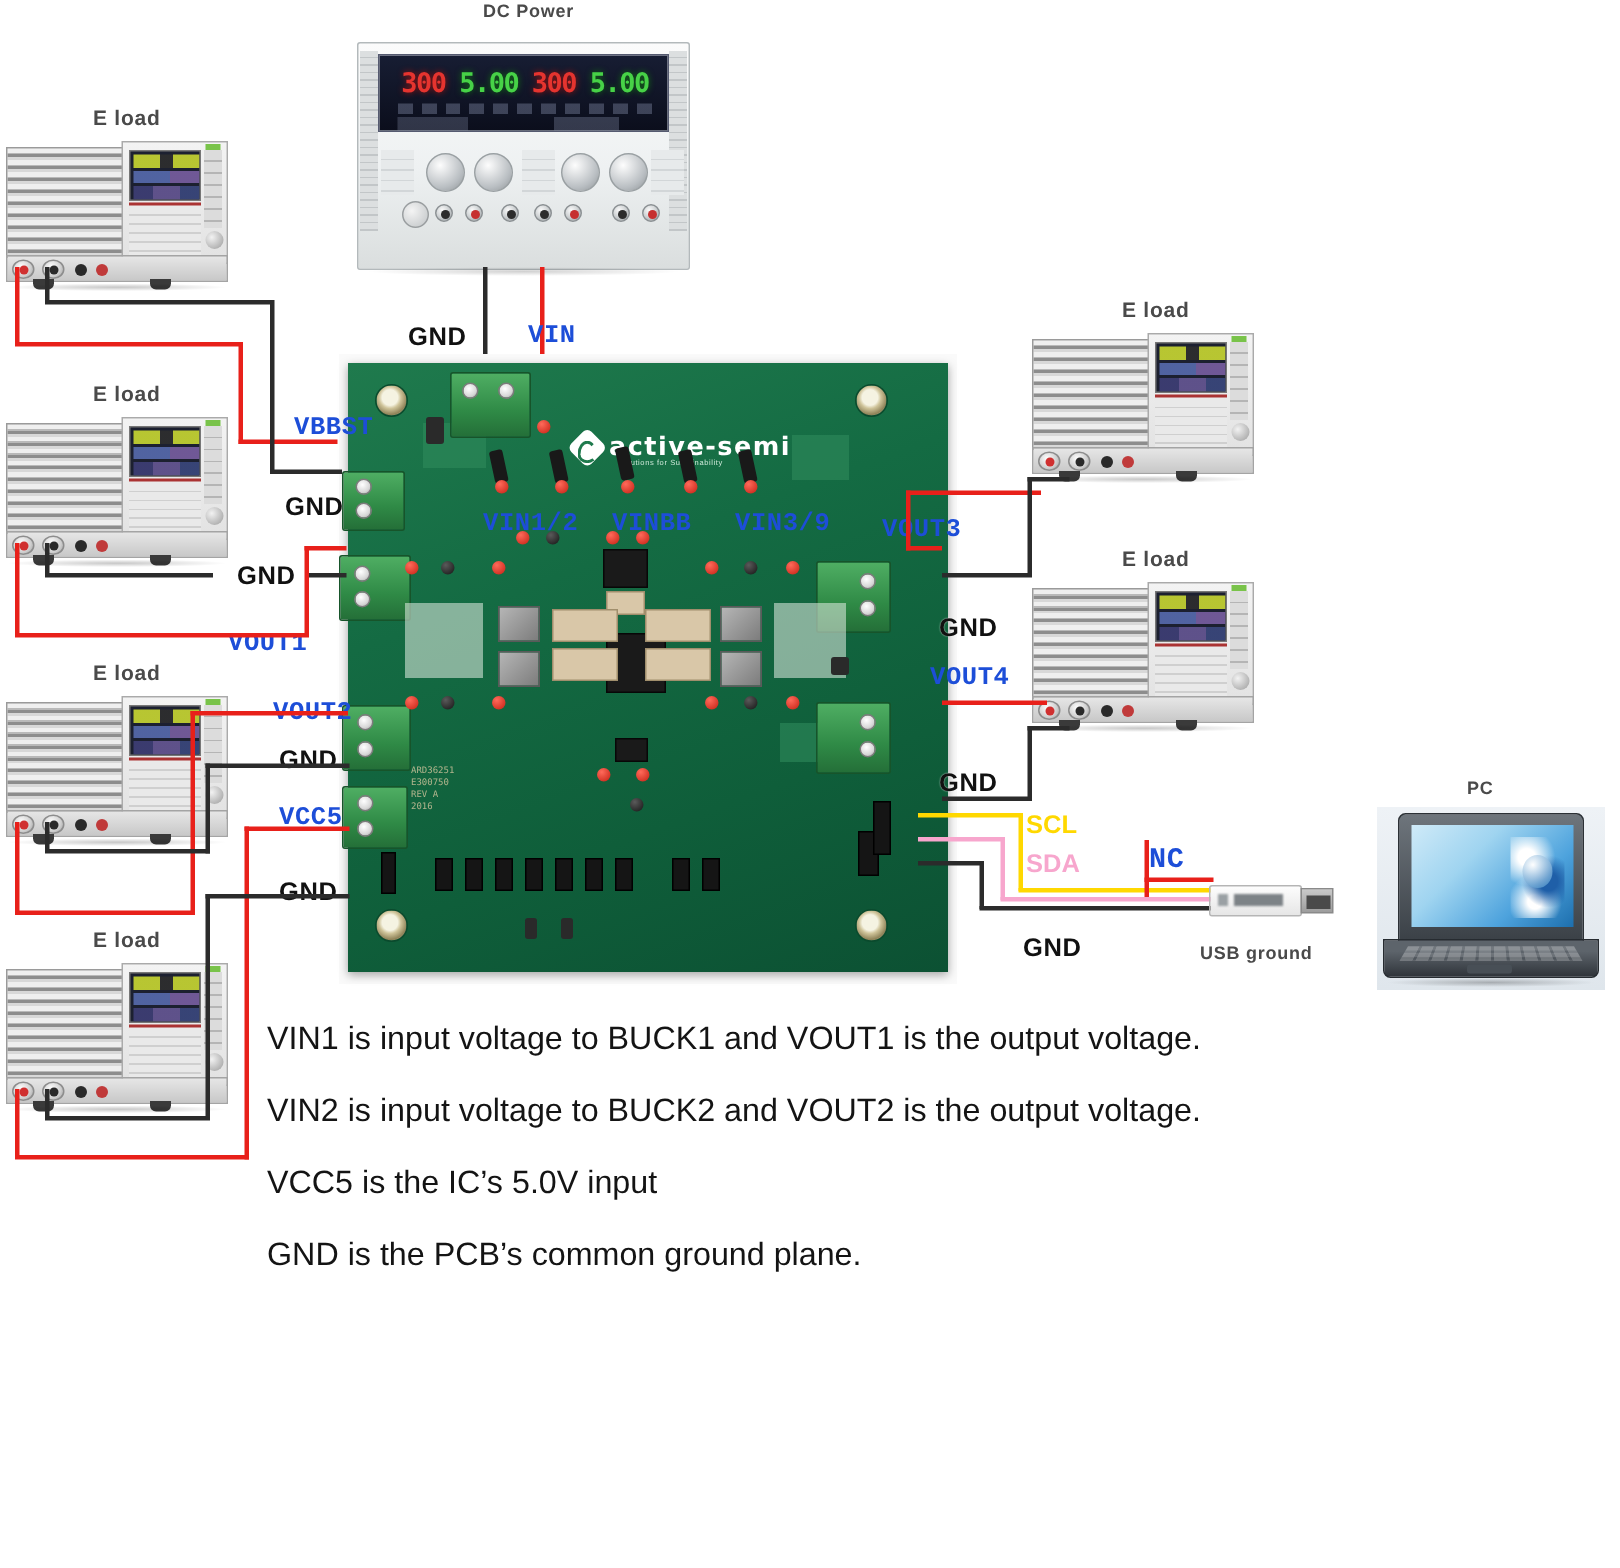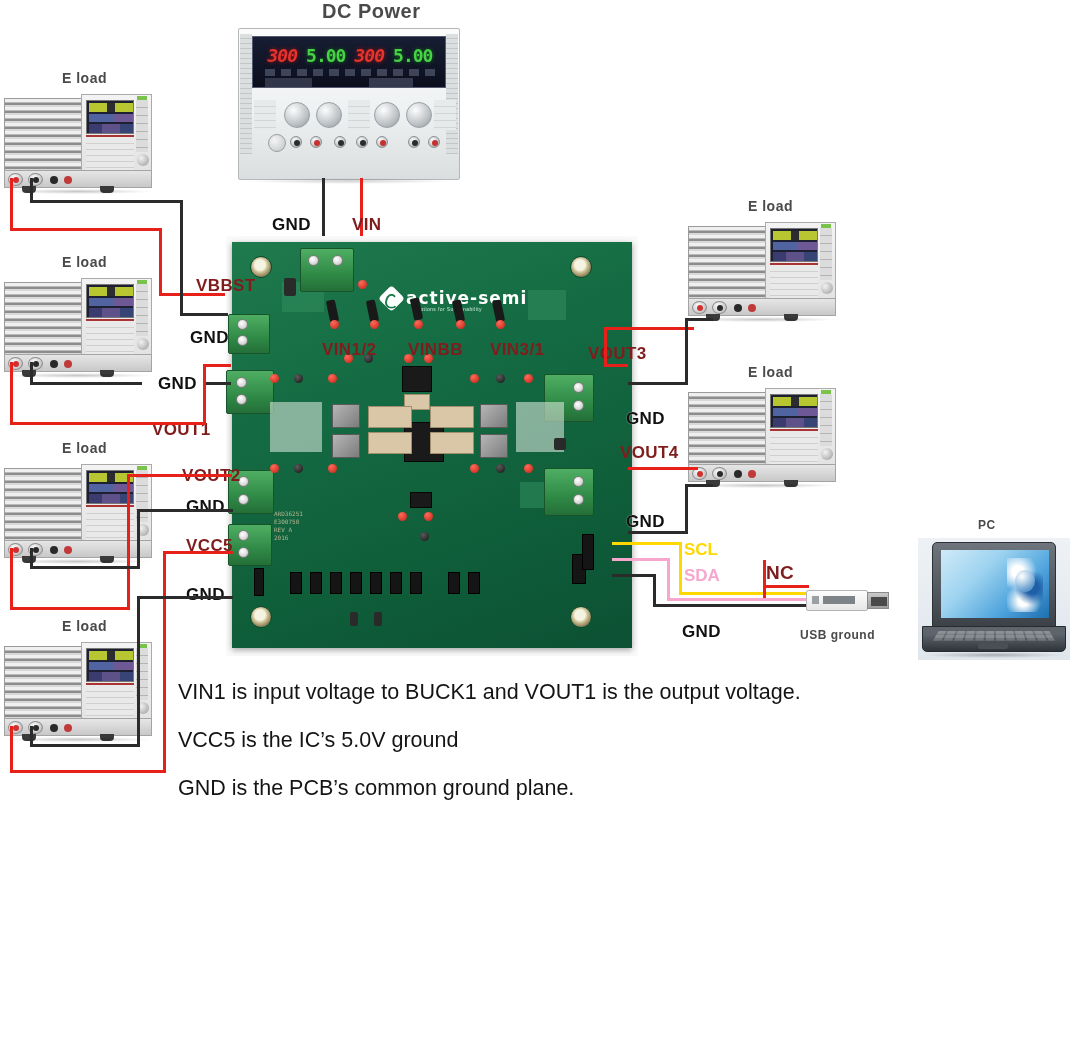--- a/index.html
+++ b/index.html
@@ -21,24 +21,25 @@
     font-weight: bold;
     color: #111111;
     font-size: 17px;
     letter-spacing: .4px;
     white-space: nowrap;
     text-shadow: 0 0 1px rgba(255,255,255,.9);
   }
   .lbl-red {
     position: absolute;
     font-weight: bold;
-    color: #7f1d1d;
+    color: #1d4ed8;
     font-size: 17px;
     letter-spacing: .4px;
     white-space: nowrap;
+    font-family: Liberation Mono, monospace;
   }
   .lbl-yellow { position:absolute; font-weight:bold; color:#ffd800; font-size:17px; white-space:nowrap; }
   .lbl-pink   { position:absolute; font-weight:bold; color:#f7a6cd; font-size:17px; white-space:nowrap; }
   .lbl-dev {
     position: absolute;
     color: #4a4a4a;
     font-size: 14px;
     font-weight: bold;
     letter-spacing: .5px;
     white-space: nowrap;
@@ -124,21 +125,21 @@
     background: repeating-linear-gradient(to bottom,#dcdfe0 0 4px,#c2c6c8 4px 5px); }
   #dcpsu .display {
     position:absolute; left:14px; top:16px; width:194px; height:52px;
     background: linear-gradient(to bottom,#171d33,#0b0e1c);
     border:1px solid #555a70;
   }
   #dcpsu .digits { position:absolute; left:10px; top:7px; width:174px; height:22px;
     display:flex; justify-content:space-around; align-items:center; }
   #dcpsu .dgt { font-family:"DejaVu Sans Mono", monospace; font-weight:bold; font-size:18px;
     letter-spacing:-1px; filter: blur(.4px); }
-  #dcpsu .dgt.v { color:#e5342f; text-shadow:0 0 4px #9e1410;font-style:italic; }
+  #dcpsu .dgt.v { color:#e5342f; text-shadow:0 0 4px #9e1410; }
   #dcpsu .dgt.a { color:#47d247; text-shadow:0 0 4px #137013; }
   #dcpsu .dsub { position:absolute; left:12px; top:32px; width:170px; height:7px;
     background: repeating-linear-gradient(to right, rgba(150,160,190,.35) 0 10px, transparent 10px 16px); }
   #dcpsu .dbrand { position:absolute; left:12px; right:12px; top:41px; height:9px;
     background: linear-gradient(to right, rgba(160,170,200,.25) 0 28%, transparent 28% 62%, rgba(160,170,200,.28) 62% 88%, transparent 88%); }
   #dcpsu .panel { position:absolute; left:14px; top:74px; width:194px; height:66px; }
   #dcpsu .knobbig { position:absolute; top:8px; width:26px; height:26px; border-radius:50%;
     background: radial-gradient(circle at 35% 30%, #fdfdfd, #b9bec2 65%, #8e9396);
     border:1px solid #9aa0a3; }
   #dcpsu .grp { position:absolute; top:6px; width:22px; height:30px;
@@ -262,21 +263,21 @@
   #notes .note {
     color:#141414; font-size:21.5px; line-height:48px;
     font-family:"Liberation Sans", sans-serif; white-space:nowrap;
   }
 </style>
 </head>
 <body>
 
 <div id="page">
 
-  <div class="lbl-dev" style="left:322px; top:0px; font-size:20px;">DC Power</div>
+  <div class="lbl-dev" style="left:322px; top:0px; font-size:12px;">DC Power</div>
 
   <div id="dcpsu">
     <div class="case"></div>
     <div class="sidevent-l"></div>
     <div class="sidevent-r"></div>
     <div class="display">
       <div class="digits">
         <span class="dgt v">300</span>
         <span class="dgt a">5.00</span>
         <span class="dgt v">300</span>
@@ -591,21 +592,21 @@
   <div class="lbl-blk" style="left:190px; top:328px;">GND</div>
   <div class="lbl-blk" style="left:158px; top:374px;">GND</div>
   <div class="lbl-red" style="left:152px; top:420px;">VOUT1</div>
   <div class="lbl-red" style="left:182px; top:466px;">VOUT2</div>
   <div class="lbl-blk" style="left:186px; top:497px;">GND</div>
   <div class="lbl-red" style="left:186px; top:536px;">VCC5</div>
   <div class="lbl-blk" style="left:186px; top:585px;">GND</div>
 
   <div class="lbl-red" style="left:322px; top:340px;">VIN1/2</div>
   <div class="lbl-red" style="left:408px; top:340px;">VINBB</div>
-  <div class="lbl-red" style="left:490px; top:340px;">VIN3/1</div>
+  <div class="lbl-red" style="left:490px; top:340px;">VIN3/9</div>
 
   <div class="lbl-red" style="left:588px; top:344px;">VOUT3</div>
   <div class="lbl-blk" style="left:626px; top:409px;">GND</div>
   <div class="lbl-red" style="left:620px; top:443px;">VOUT4</div>
   <div class="lbl-blk" style="left:626px; top:512px;">GND</div>
 
   <div class="lbl-yellow" style="left:684px; top:540px;">SCL</div>
   <div class="lbl-pink" style="left:684px; top:566px;">SDA</div>
   <div class="lbl-red" style="left:766px; top:562px; font-size:19px;">NC</div>
   <div class="lbl-blk" style="left:682px; top:622px;">GND</div>
@@ -693,17 +694,18 @@
       </div>
     </div>
     <div class="base"></div>
     <div class="keys"></div>
     <div class="pad"></div>
     <div class="shadow"></div>
   </div>
 
   <div id="notes">
     <div class="note">VIN1 is input voltage to BUCK1 and VOUT1 is the output voltage.</div>
-    <div class="note">VCC5 is the IC’s 5.0V ground</div>
+    <div class="note">VIN2 is input voltage to BUCK2 and VOUT2 is the output voltage.</div>
+    <div class="note">VCC5 is the IC’s 5.0V input</div>
     <div class="note">GND is the PCB’s common ground plane.</div>
   </div>
 
 </div>
 
 </body></html>

